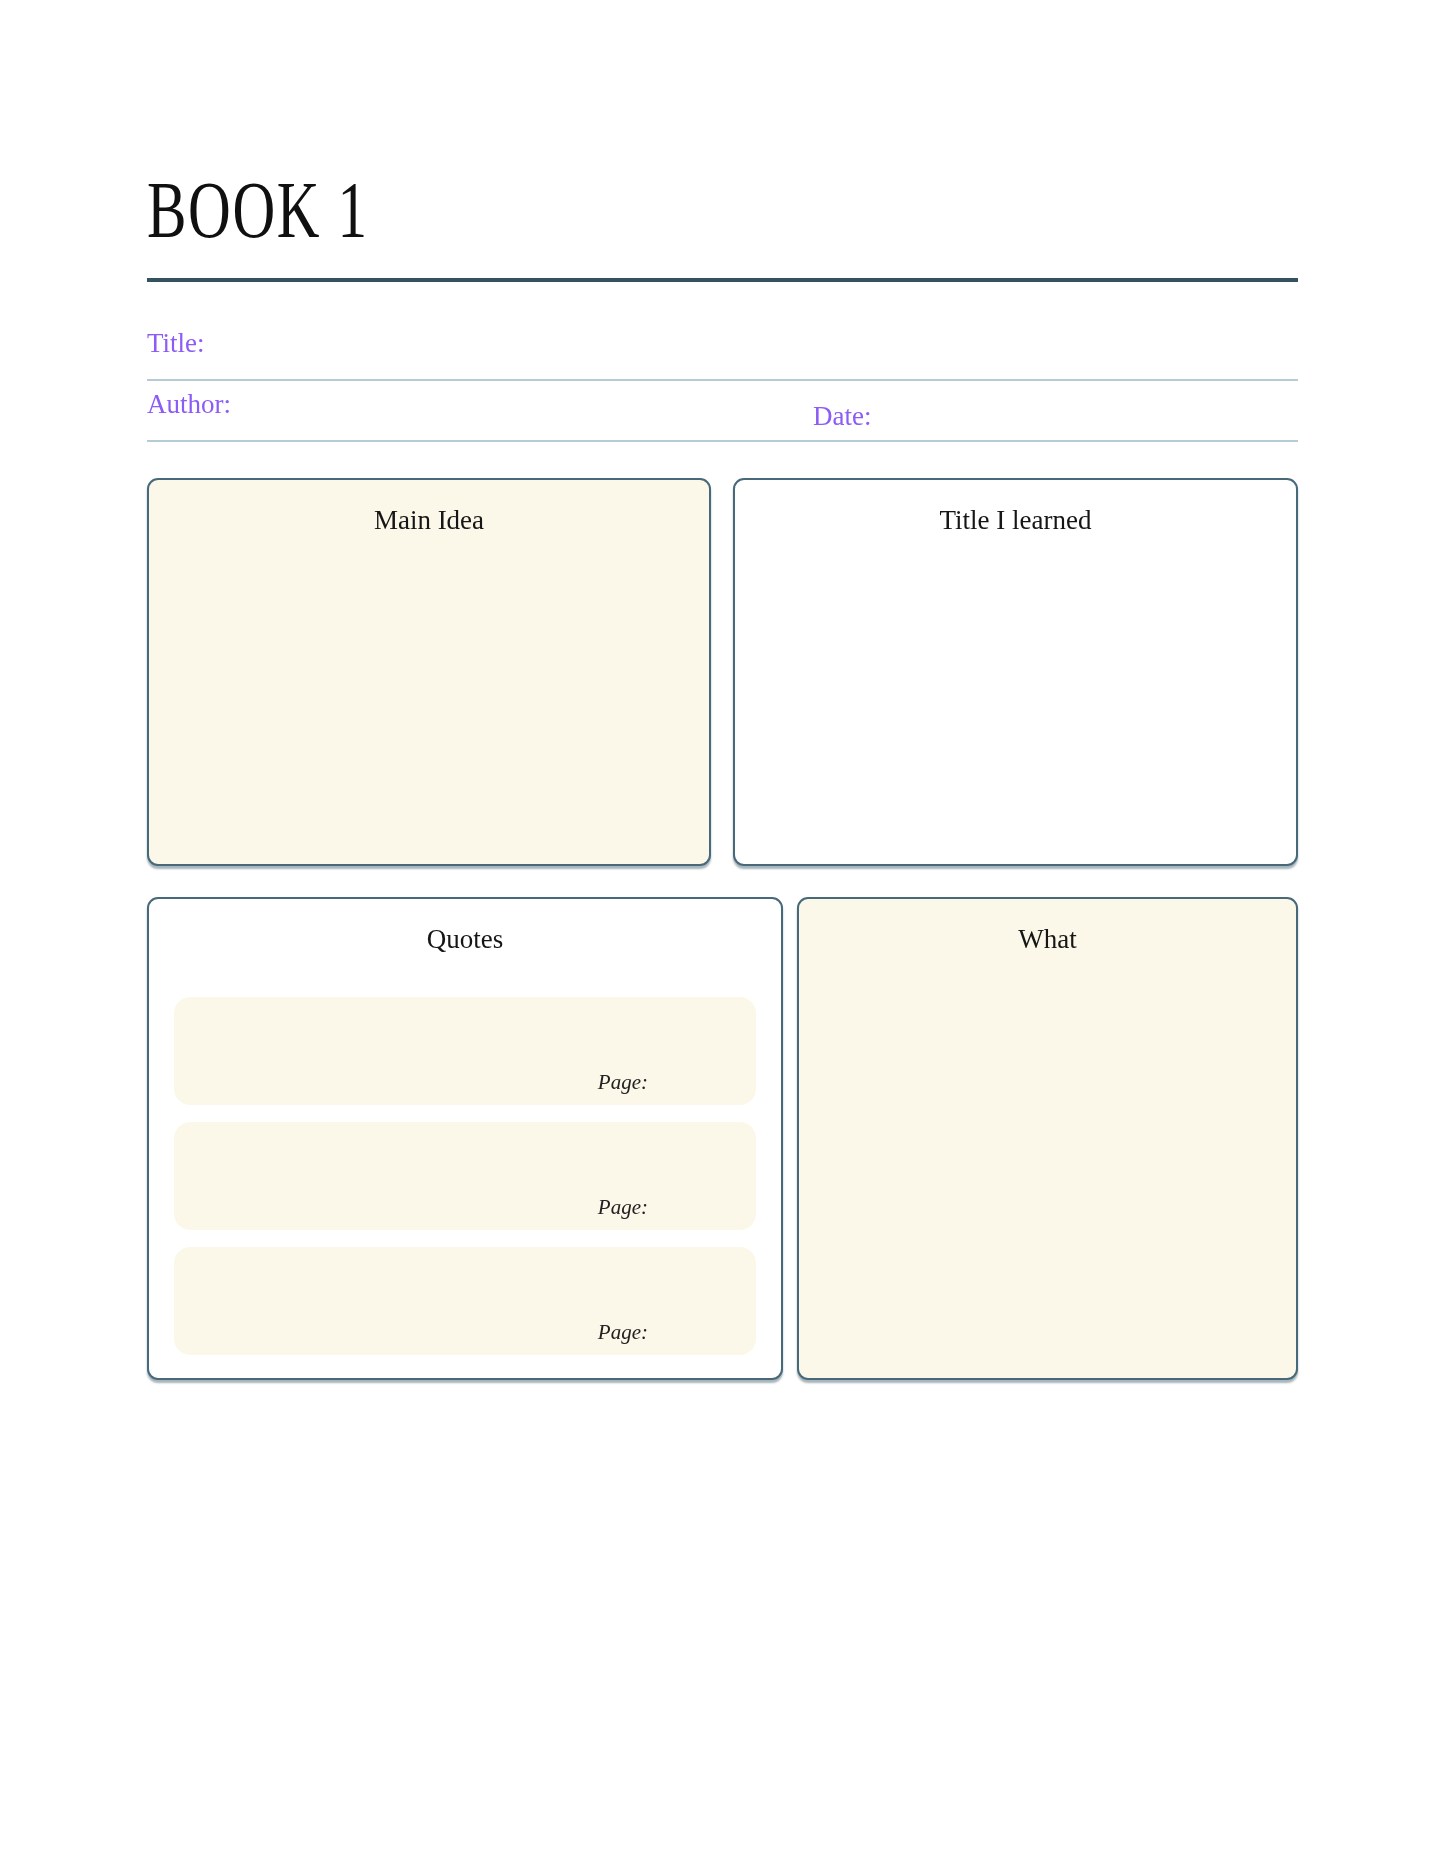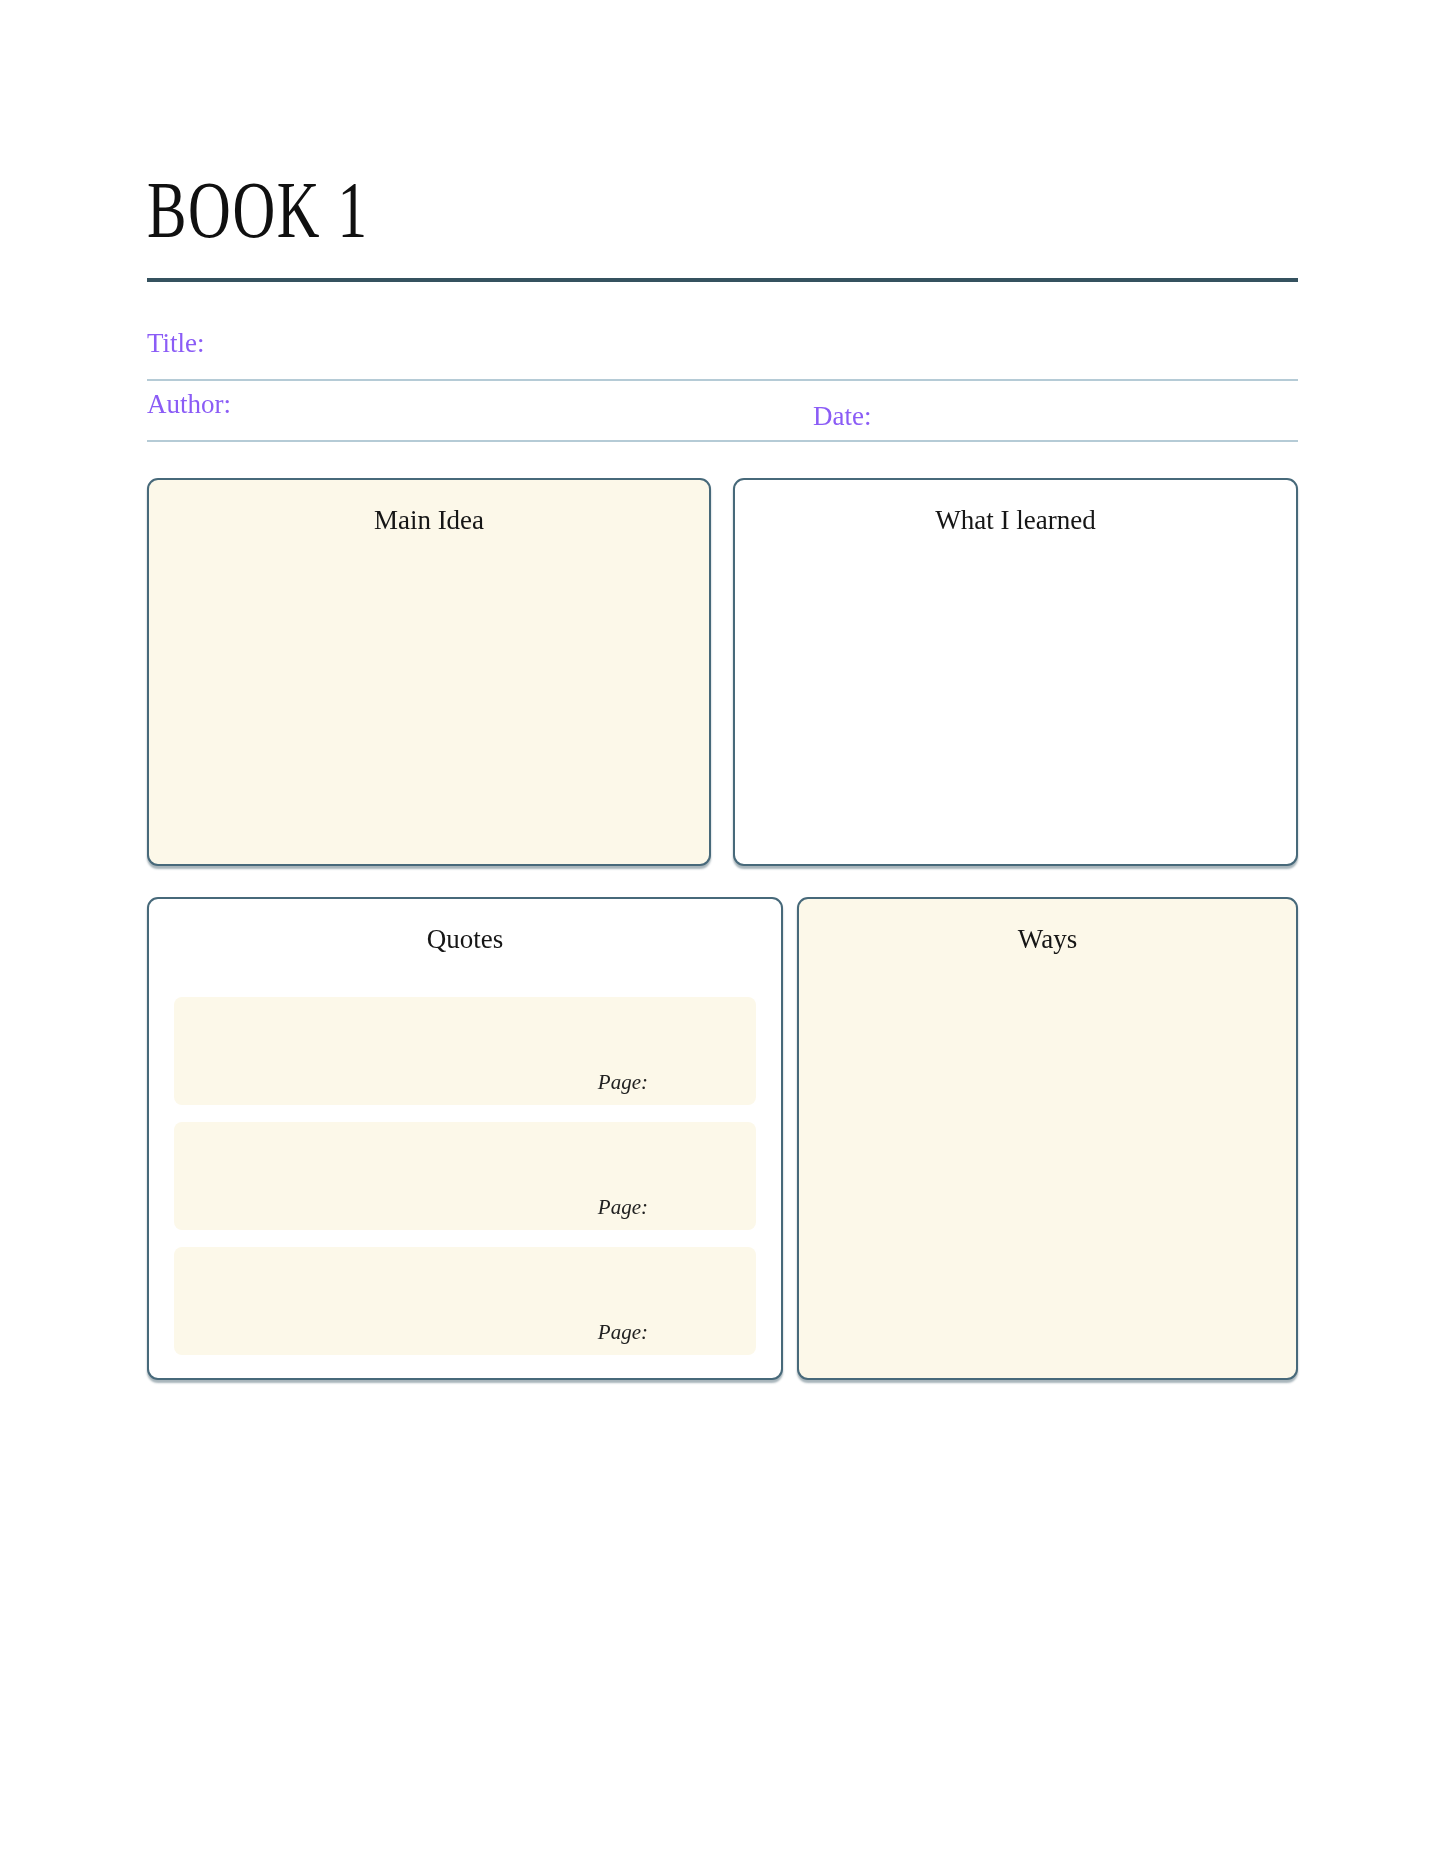--- a/index.html
+++ b/index.html
@@ -74,21 +74,21 @@
   .box-ways{margin-top:30px;height:345px;}
   
   .row-bottom{margin-top:31px;gap:14px;}
   .row-bottom .box{height:483px;}
   .box-quotes{width:636px;flex:none;padding-left:25px;padding-right:25px;}
   .box-notes{flex:1;}
   .quote-slots{margin-top:42px;display:flex;flex-direction:column;gap:17px;}
   .quote-slot{
     height:108px;
     background:var(--cream);
-    border-radius:8px;
+    border-radius:16px;
     position:relative;
     text-align:center;
   }
   .page-label{
     position:absolute;
     right:108px;bottom:10px;
     font-style:italic;
     font-size:21px;
     color:#222222;
   }
@@ -108,21 +108,21 @@
   <div class="field-row">
     <span class="field-label">Author:</span>
     <span class="field-label date-label">Date:</span>
   </div>
 
   <div class="row-two-col row-one">
     <div class="box cream box-main-idea">
       <div class="box-heading">Main Idea</div>
     </div>
     <div class="box box-what-learned">
-      <div class="box-heading">What I learned</div>
+      <div class="box-heading">Title I learned</div>
     </div>
   </div>
 
 
   <div class="row-two-col row-bottom">
 
     <div class="box box-quotes">
       <div class="box-heading">Quotes</div>
       <div class="quote-slots">
         <div class="quote-slot">
@@ -131,18 +131,18 @@
         <div class="quote-slot">
           <span class="page-label">Page:</span>
         </div>
         <div class="quote-slot">
           <span class="page-label">Page:</span>
         </div>
       </div>
     </div>
 
     <div class="box cream box-notes">
-      <div class="box-heading">Ways</div>
+      <div class="box-heading">What</div>
     </div>
 
   </div>
 
 </div>
 
 </body></html>

